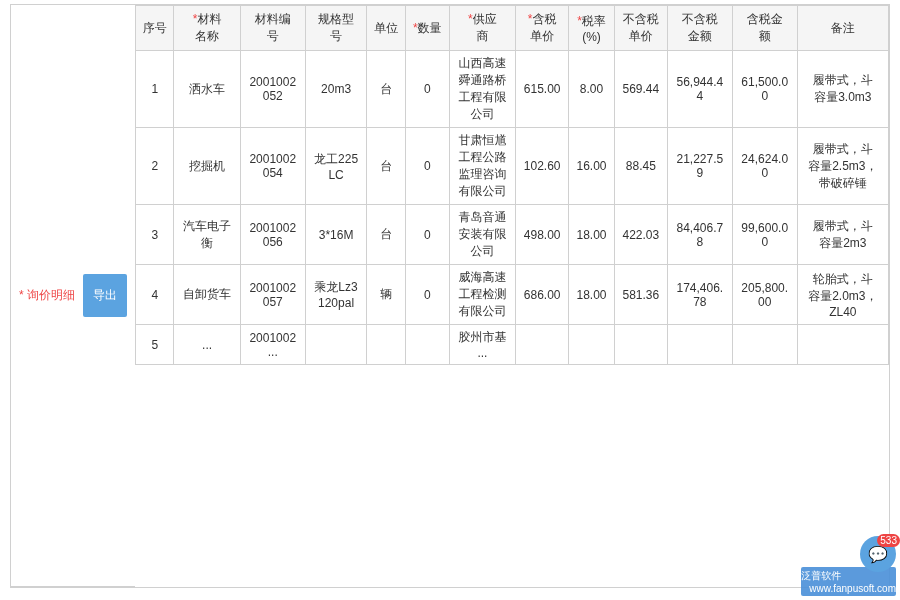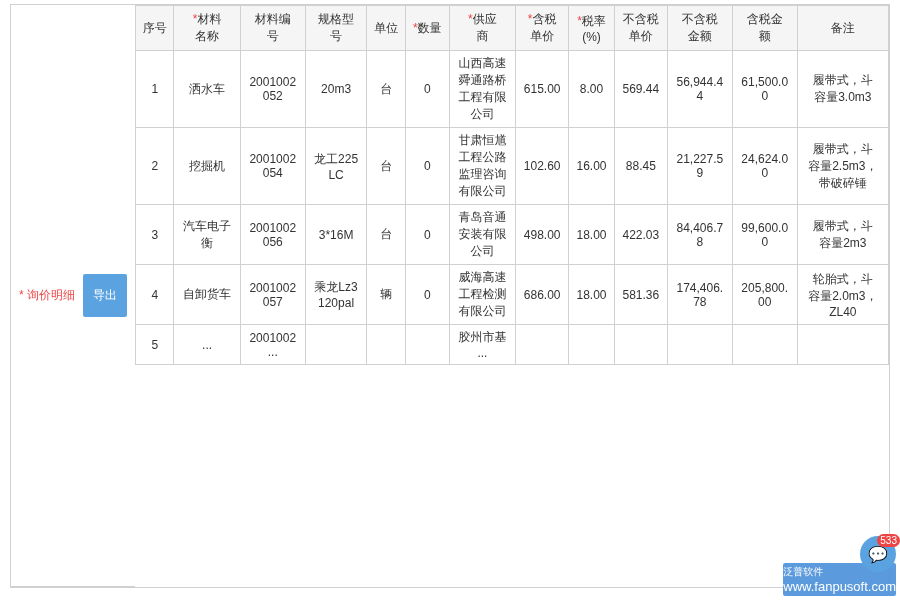--- a/index.html
+++ b/index.html
@@ -303,14 +303,14 @@
   </div>
 </div>
 
 <div class="chat-bubble">
   <span>💬</span>
   <span class="chat-badge">533</span>
 </div>
 
 <div class="watermark">
   <span>泛普软件</span><br>
-  <span style="font-size:13px;">www.fanpusoft.com</span>
+  <span style="font-size:10px;margin-left:8px;">www.fanpusoft.com</span>
 </div>
 
 </body></html>

